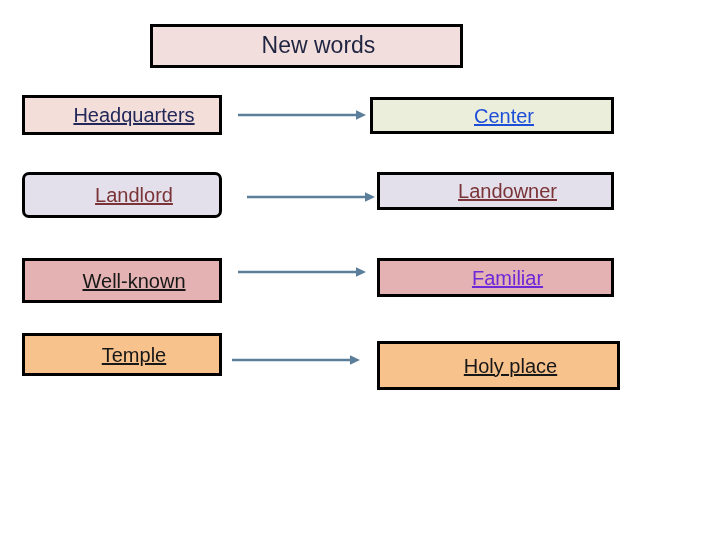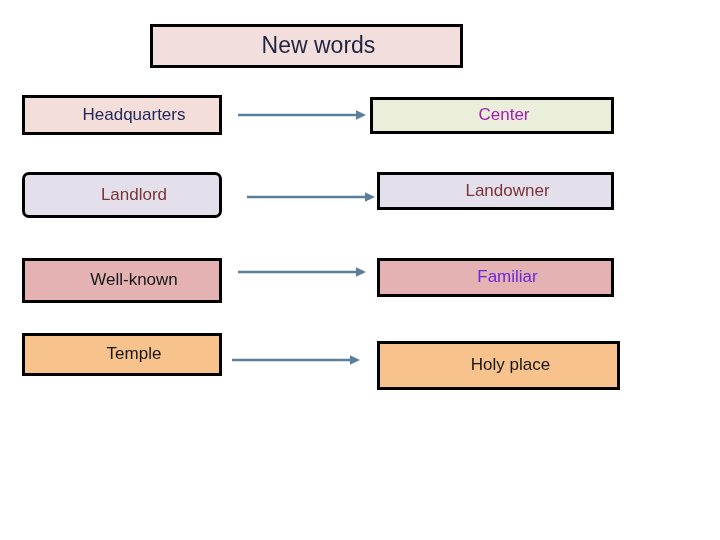--- a/index.html
+++ b/index.html
@@ -28,21 +28,22 @@
     justify-content: center;
     text-align: center;
     line-height: 1.1;
     white-space: nowrap;
     padding-left: 24px;
   }
   .title-box {
     font-size: 23px;
   }
   .term-box {
-    font-size: 17px;
+    font-size: 20px;
+    text-decoration: underline;
   }
   .connector {
     position: absolute;
     overflow: visible;
   }
 </style>
 </head>
 <body style="background: rgb(255, 255, 255);">
 
 <div id="slide" style="background: rgb(255, 255, 255);">
@@ -53,21 +54,21 @@
 
   <div class="box term-box" style="left: 22px; top: 95px; width: 200px; height: 40px; background: rgb(244, 222, 218); color: rgb(34, 40, 90); border-color: rgb(0, 0, 0);">
     <span>Headquarters</span>
   </div>
 
   <svg class="connector" style="left:238px; top:106px;" width="128" height="18" viewBox="0 0 128 18">
     <line x1="0" y1="9" x2="120" y2="9" stroke="#5B7E9B" stroke-width="2.4"></line>
     <polygon points="118,4.2 128,9 118,13.8" fill="#5B7E9B"></polygon>
   </svg>
 
-  <div class="box term-box" style="left: 370px; top: 97px; width: 244px; height: 37px; background: rgb(236, 238, 220); color: #a21caf; border-color: rgb(0, 0, 0); justify-content: center;">
+  <div class="box term-box" style="left: 370px; top: 97px; width: 244px; height: 37px; background: rgb(236, 238, 220); color: #1d4ed8; border-color: rgb(0, 0, 0); justify-content: center;">
     <span>Center</span>
   </div>
 
   <div class="box term-box" style="left: 22px; top: 172px; width: 200px; height: 46px; background: rgb(227, 224, 235); color: rgb(122, 51, 54); border-color: rgb(0, 0, 0); border-radius: 7px;">
     <span>Landlord</span>
   </div>
 
   <svg class="connector" style="left:247px; top:188px;" width="128" height="18" viewBox="0 0 128 18">
     <line x1="0" y1="9" x2="120" y2="9" stroke="#5B7E9B" stroke-width="2.4"></line>
     <polygon points="118,4.2 128,9 118,13.8" fill="#5B7E9B"></polygon>

